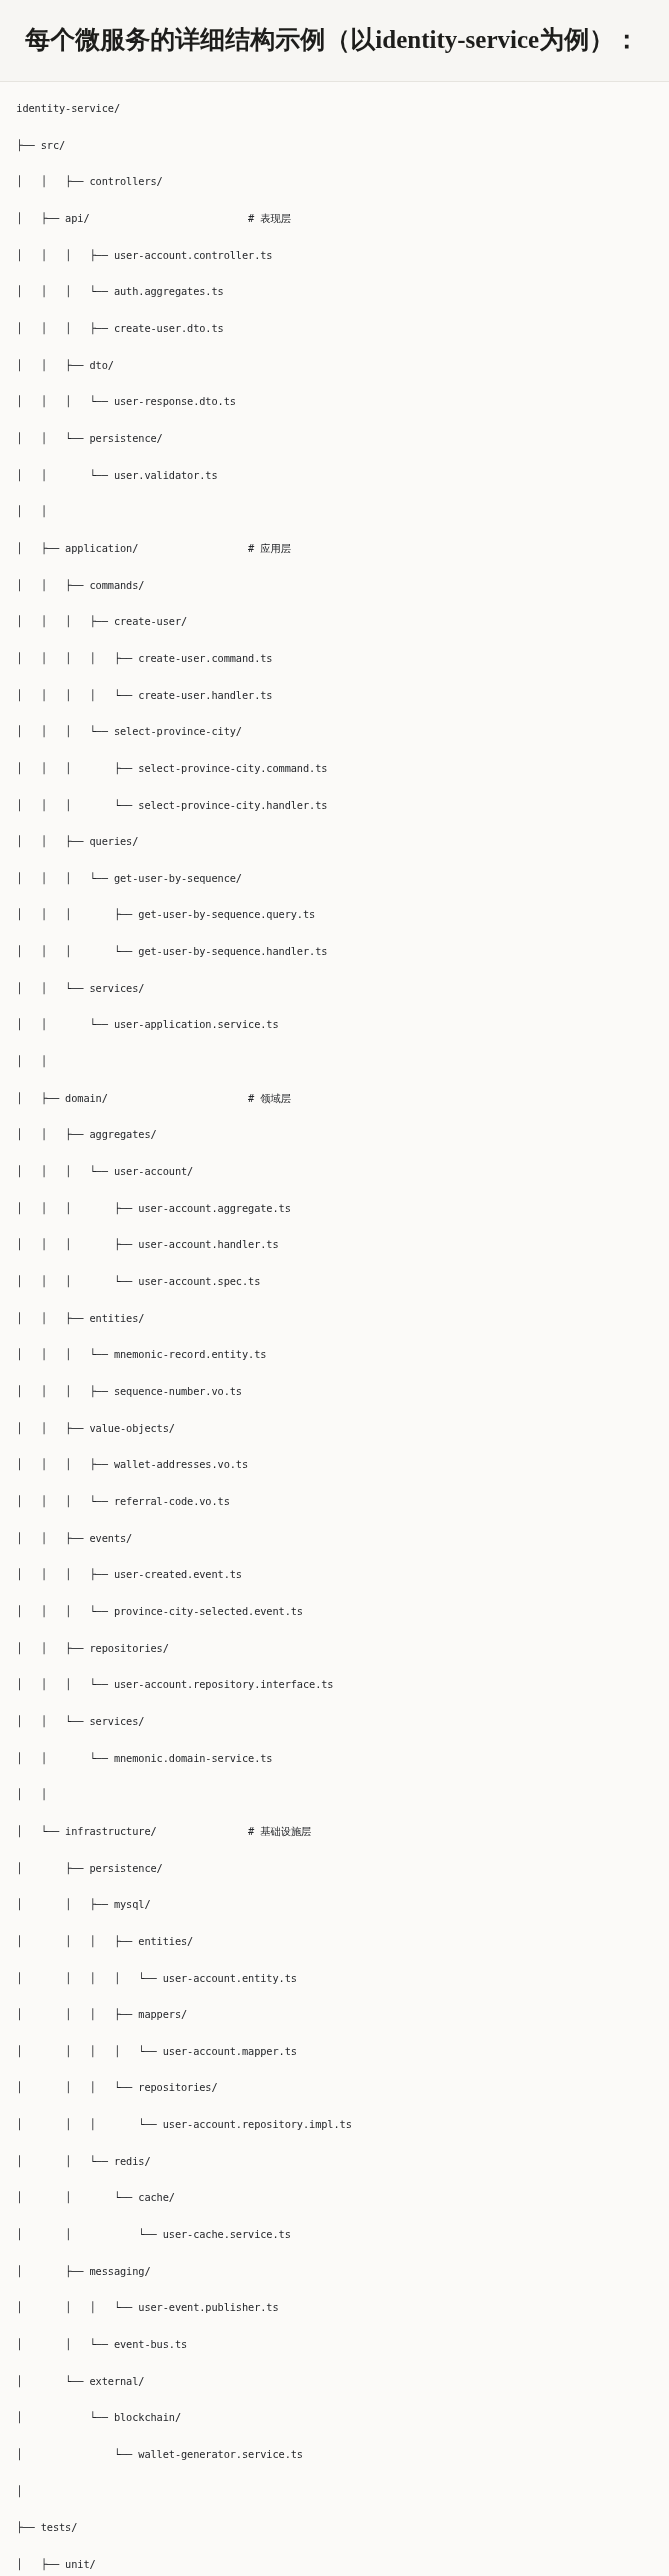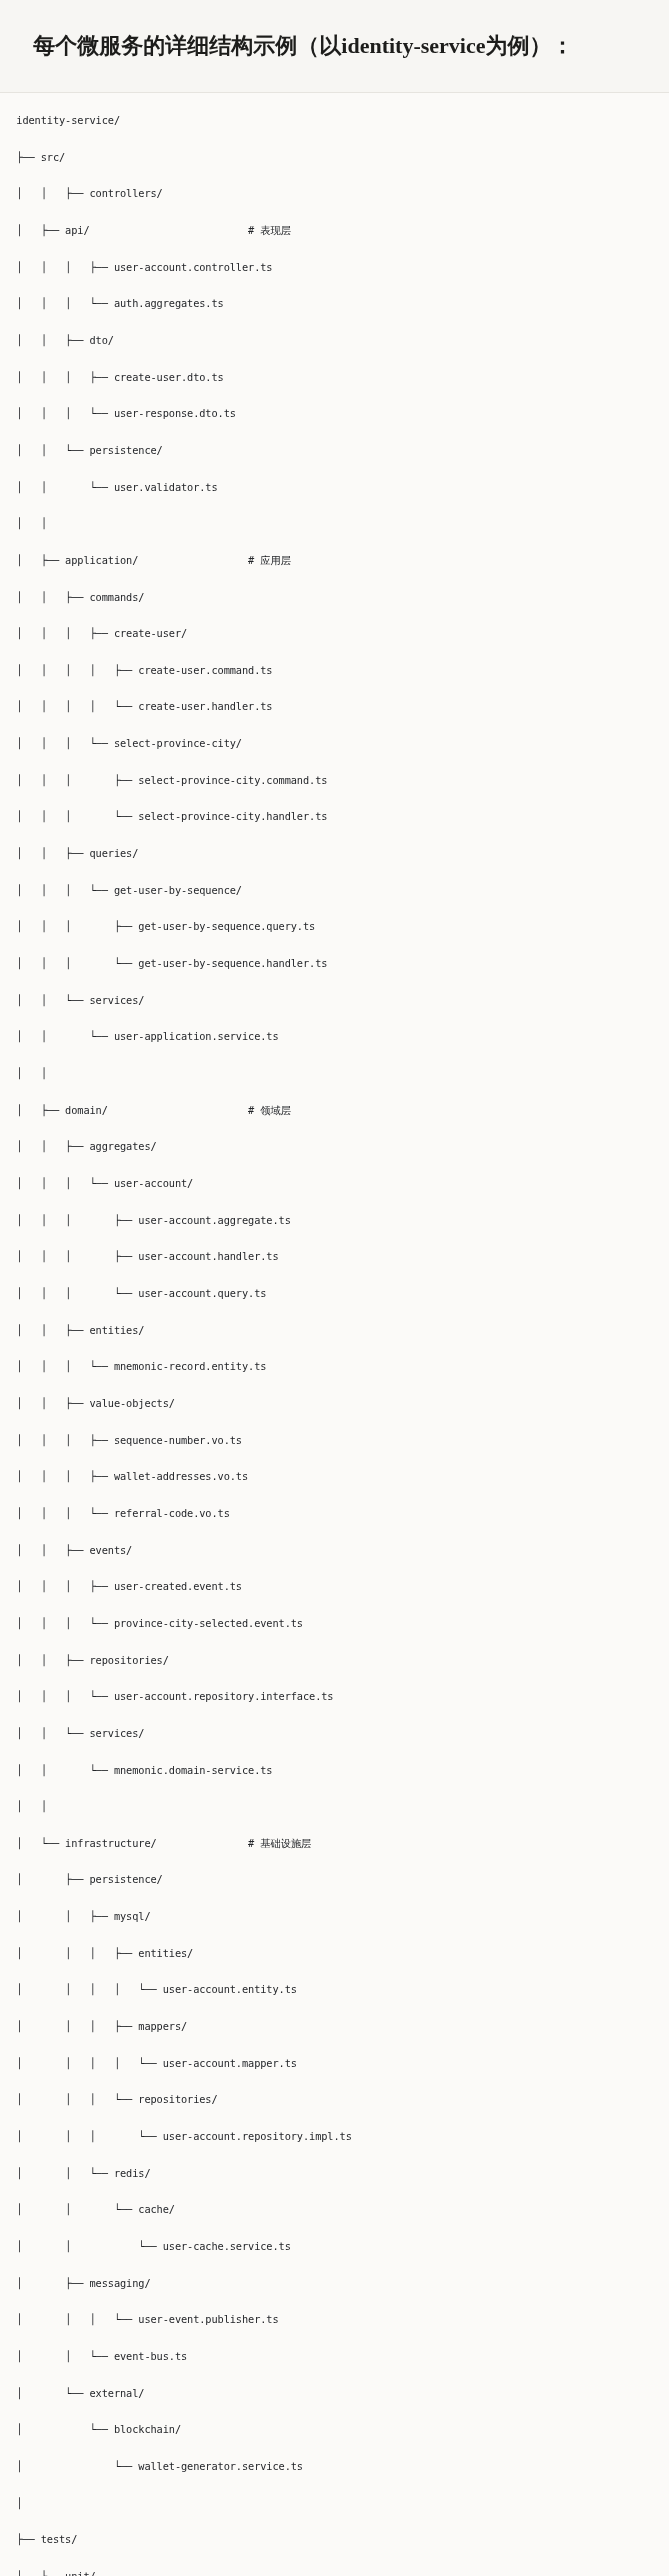--- a/index.html
+++ b/index.html
@@ -21,25 +21,25 @@
 
   
   .heading-block {
     padding: 13.8px 16.3px 15px 16.3px;
     background: #f7f6f3;
     border-bottom: 0.6px solid #e6e4df;
   }
   .heading-title {
     font-family: "Liberation Serif", serif;
     font-weight: bold;
-    font-size: 22px;
+    font-size: 25px;
     line-height: 1.35;
     letter-spacing: 0px;
     color: #1d1d1b;
-    margin: 17px;
+    margin: 9px;
   }
 
   
   .tree-block {
     padding: 17.5px 16.3px 19px 16.3px;
     background: #fbfaf8;
     border-bottom: 0.6px solid #e6e4df;
   }
   .tree {
     font-family: "DejaVu Sans Mono", "Liberation Mono", monospace;
@@ -62,22 +62,22 @@
     <h1 class="heading-title">每个微服务的详细结构示例（以identity-service为例）：</h1>
   </div>
 
   <div class="tree-block">
     <pre class="tree" id="tree-render"><span class="row"><span>identity-service/</span></span>
 <span class="row"><span>├── src/</span></span>
 <span class="row"><span>│   │   ├── controllers/</span></span>
 <span class="row"><span>│   ├── api/</span><span>                          </span><span class="comment"># 表现层</span></span>
 <span class="row"><span>│   │   │   ├── user-account.controller.ts</span></span>
 <span class="row"><span>│   │   │   └── auth.aggregates.ts</span></span>
+<span class="row"><span>│   │   │   ├── create-user.dto.ts</span></span>
 <span class="row"><span>│   │   ├── dto/</span></span>
-<span class="row"><span>│   │   │   ├── create-user.dto.ts</span></span>
 <span class="row"><span>│   │   │   └── user-response.dto.ts</span></span>
 <span class="row"><span>│   │   └── persistence/</span></span>
 <span class="row"><span>│   │       └── user.validator.ts</span></span>
 <span class="row"><span>│   │</span></span>
 <span class="row"><span>│   ├── application/</span><span>                  </span><span class="comment"># 应用层</span></span>
 <span class="row"><span>│   │   ├── commands/</span></span>
 <span class="row"><span>│   │   │   ├── create-user/</span></span>
 <span class="row"><span>│   │   │   │   ├── create-user.command.ts</span></span>
 <span class="row"><span>│   │   │   │   └── create-user.handler.ts</span></span>
 <span class="row"><span>│   │   │   └── select-province-city/</span></span>
@@ -88,25 +88,25 @@
 <span class="row"><span>│   │   │       ├── get-user-by-sequence.query.ts</span></span>
 <span class="row"><span>│   │   │       └── get-user-by-sequence.handler.ts</span></span>
 <span class="row"><span>│   │   └── services/</span></span>
 <span class="row"><span>│   │       └── user-application.service.ts</span></span>
 <span class="row"><span>│   │</span></span>
 <span class="row"><span>│   ├── domain/</span><span>                       </span><span class="comment"># 领域层</span></span>
 <span class="row"><span>│   │   ├── aggregates/</span></span>
 <span class="row"><span>│   │   │   └── user-account/</span></span>
 <span class="row"><span>│   │   │       ├── user-account.aggregate.ts</span></span>
 <span class="row"><span>│   │   │       ├── user-account.handler.ts</span></span>
-<span class="row"><span>│   │   │       └── user-account.query.ts</span></span>
+<span class="row"><span>│   │   │       └── user-account.spec.ts</span></span>
 <span class="row"><span>│   │   ├── entities/</span></span>
 <span class="row"><span>│   │   │   └── mnemonic-record.entity.ts</span></span>
+<span class="row"><span>│   │   │   ├── sequence-number.vo.ts</span></span>
 <span class="row"><span>│   │   ├── value-objects/</span></span>
-<span class="row"><span>│   │   │   ├── sequence-number.vo.ts</span></span>
 <span class="row"><span>│   │   │   ├── wallet-addresses.vo.ts</span></span>
 <span class="row"><span>│   │   │   └── referral-code.vo.ts</span></span>
 <span class="row"><span>│   │   ├── events/</span></span>
 <span class="row"><span>│   │   │   ├── user-created.event.ts</span></span>
 <span class="row"><span>│   │   │   └── province-city-selected.event.ts</span></span>
 <span class="row"><span>│   │   ├── repositories/</span></span>
 <span class="row"><span>│   │   │   └── user-account.repository.interface.ts</span></span>
 <span class="row"><span>│   │   └── services/</span></span>
 <span class="row"><span>│   │       └── mnemonic.domain-service.ts</span></span>
 <span class="row"><span>│   │</span></span>

